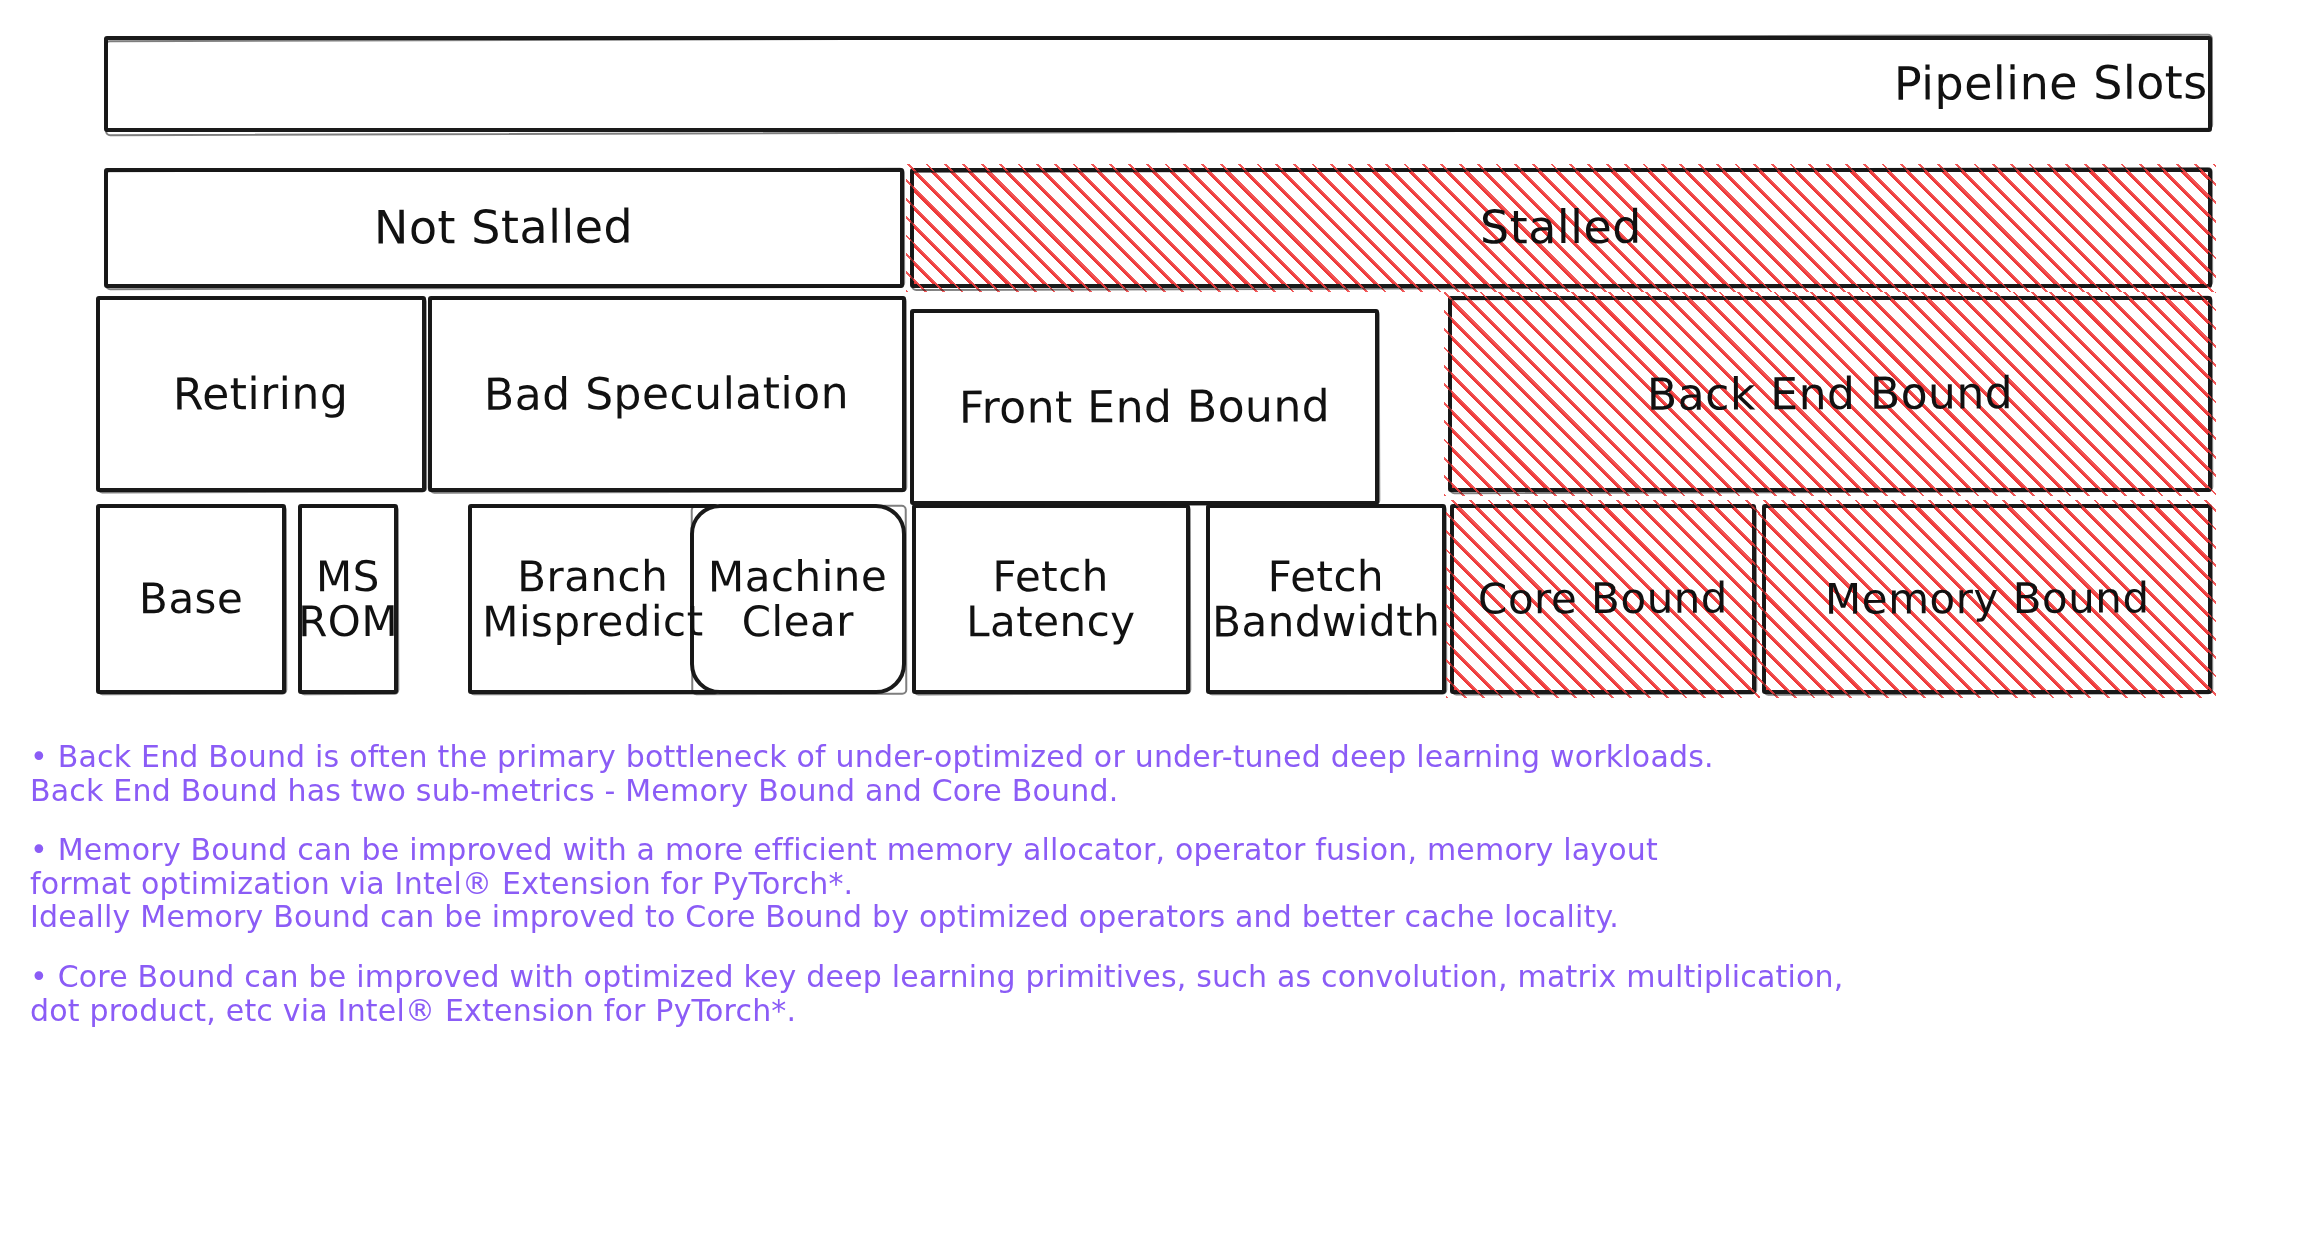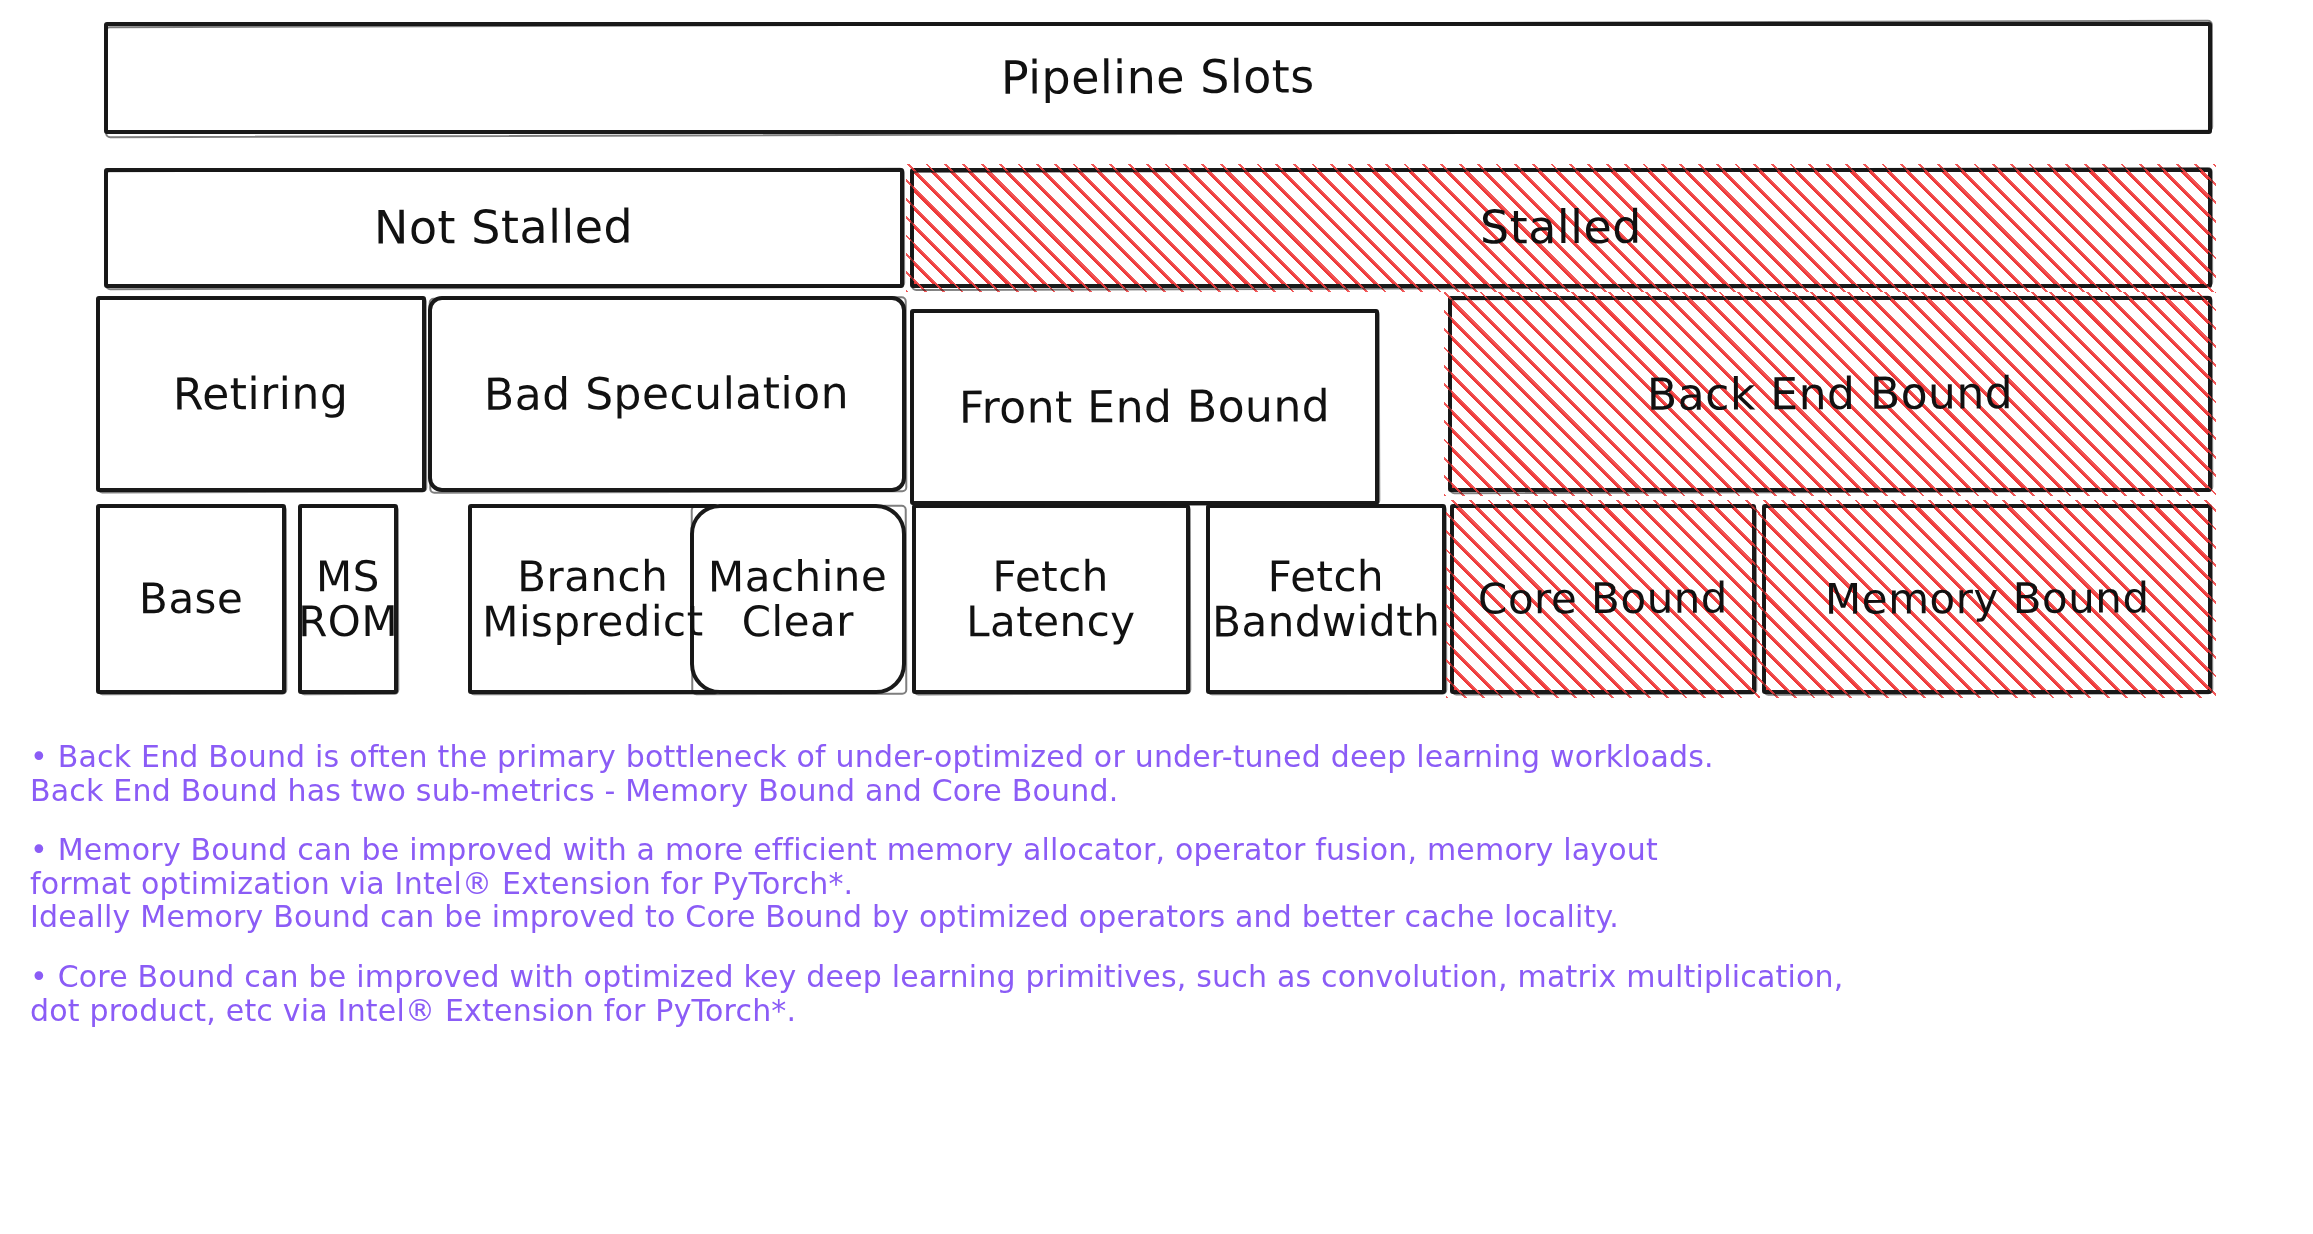--- a/index.html
+++ b/index.html
@@ -81,35 +81,35 @@
     letter-spacing:.2px;
   }
   #notes p{margin:0 0 26px 0;white-space:pre-line;}
   #notes p:last-child{margin-bottom:8px;}
 </style>
 </head>
 <body>
 
 <div id="diagram">
 
-  <div class="box fs-xl" style="left:104px;top:22px;width:2108px;height:112px;">
+  <div class="box fs-xl" style="left:104px;top:36px;width:2108px;height:96px;justify-content:flex-end;">
     <span class="lbl">Pipeline Slots</span>
   </div>
 
   <div class="box fs-xl" style="left:104px;top:168px;width:800px;height:120px;">
     <span class="lbl">Not Stalled</span>
   </div>
   <div class="box hatch fs-xl" style="left:910px;top:168px;width:1302px;height:120px;">
     <span class="lbl">Stalled</span>
   </div>
 
   <div class="box fs-lg" style="left:96px;top:296px;width:330px;height:196px;">
     <span class="lbl">Retiring</span>
   </div>
-  <div class="box fs-lg" style="left:428px;top:296px;width:478px;height:196px;border-radius:14px;">
+  <div class="box fs-lg" style="left:428px;top:296px;width:478px;height:196px;">
     <span class="lbl">Bad Speculation</span>
   </div>
   <div class="box fs-lg" style="left:910px;top:296px;width:469px;height:196px;margin-top:13px;">
     <span class="lbl">Front End Bound</span>
   </div>
   <div class="box hatch fs-lg" style="left:1448px;top:296px;width:764px;height:196px;">
     <span class="lbl">Back End Bound</span>
   </div>
 
   <div class="box fs-sm" style="left:96px;top:504px;width:190px;height:190px;">

